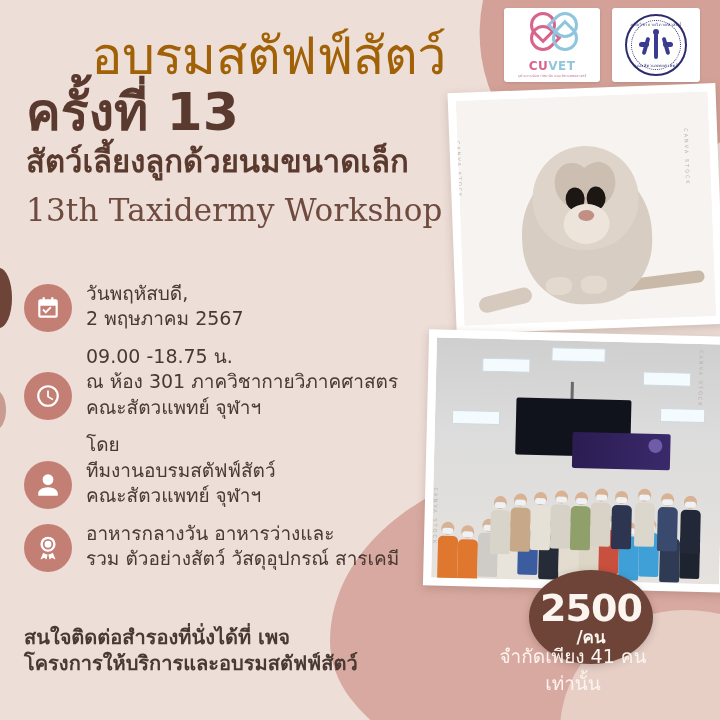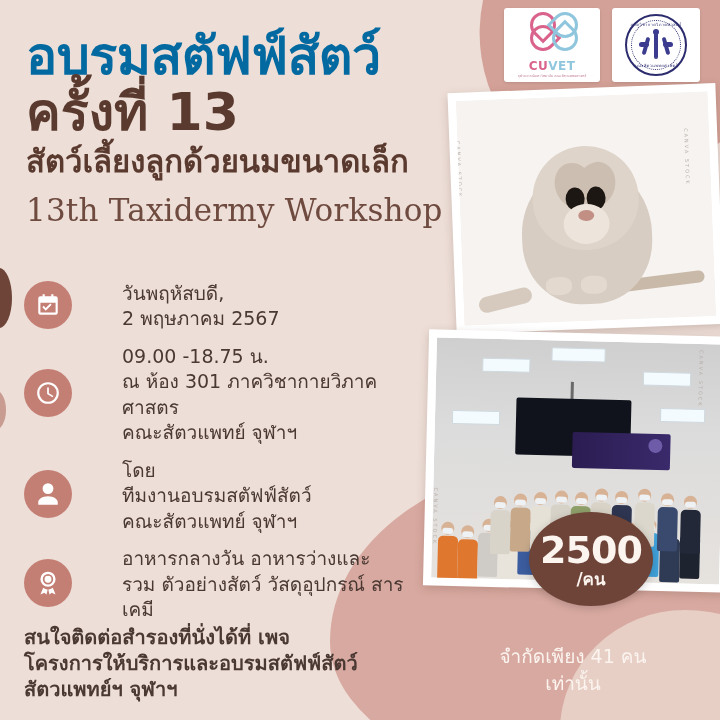--- a/index.html
+++ b/index.html
@@ -128,45 +128,45 @@
     background:linear-gradient(90deg,#2B1C52,#3A2A6B);border-radius:2px;}
   .banner-dot{position:absolute;right:8%;top:14%;width:14px;height:14px;border-radius:50%;background:#6f5ca8;}
   .crowd{position:absolute;left:0;right:0;bottom:0;height:48%;}
   .person{position:absolute;bottom:0;width:20px;}
   .p-head{width:13px;height:13px;border-radius:50%;background:#D8B295;margin:0 auto 1px;position:relative;}
   .p-mask{position:absolute;left:1px;bottom:1px;width:11px;height:6px;border-radius:3px;background:#EFF2F4;}
   .p-body{width:20px;height:44px;border-radius:5px 5px 2px 2px;}
 
   
   .headline{position:absolute;left:26px;top:30px;z-index:5;width:420px;}
-  .h1{font-size:52px;font-weight:bold;color:#0369a1;line-height:1.02;letter-spacing:-.5px;}
+  .h1{font-size:52px;font-weight:normal;color:#a16207;line-height:1.02;letter-spacing:-.5px;text-align:right;}
   .h2{font-size:52px;font-weight:bold;color:#5A3A2E;line-height:1.05;margin-top:2px;}
   .h3{font-size:31px;font-weight:bold;color:#5A3A2E;line-height:1.1;margin-top:4px;}
   .h-en{font-family:"DejaVu Serif","Liberation Serif",serif;
     font-size:31px;color:#6E4A3F;margin-top:14px;letter-spacing:.2px;}
 
   
   .info{position:absolute;left:24px;top:278px;width:410px;z-index:5;}
-  .row{display:flex;align-items:center;margin-bottom:9px;gap:36px;}
+  .row{display:flex;align-items:flex-end;margin-bottom:9px;}
   .ico{
     flex:0 0 auto;width:48px;height:48px;border-radius:50%;
     background:#C47F75;display:flex;align-items:center;justify-content:center;
     margin-right:14px;
   }
   .ico svg{width:26px;height:26px;fill:#fff;}
   .row-text{font-size:19px;color:#4A3832;line-height:1.34;padding-top:3px;}
   .row-text .en{font-family:"DejaVu Serif","Liberation Serif",serif;}
 
   
   .contact{position:absolute;left:24px;top:624px;width:400px;z-index:5;
     font-size:20px;font-weight:bold;color:#4A3832;line-height:1.3;}
 
   
   .price{
-    position:absolute;left:529px;top:512px;width:124px;height:94px;
+    position:absolute;left:529px;top:570px;width:124px;height:94px;
     background:#6E4438;border-radius:50%;z-index:7;
     display:flex;flex-direction:column;align-items:center;justify-content:center;
     box-shadow:0 2px 8px rgba(0,0,0,.18);
   }
   .price-num{font-size:38px;font-weight:bold;color:#FBF4EF;line-height:1;letter-spacing:-1px;}
   .price-unit{font-size:17px;color:#FBF4EF;line-height:1;margin-top:2px;font-weight:bold;}
 
   .note{
     position:absolute;right:22px;bottom:22px;width:250px;z-index:7;
     text-align:center;font-size:19px;color:#FBF4EF;line-height:1.45;
@@ -452,21 +452,20 @@
         <div>อาหารกลางวัน อาหารว่างและ</div>
         <div>รวม ตัวอย่างสัตว์ วัสดุอุปกรณ์ สารเคมี</div>
       </div>
     </div>
 
   </div>
 
   <div class="contact">
     <div>สนใจติดต่อสำรองที่นั่งได้ที่ เพจ</div>
     <div>โครงการให้บริการและอบรมสตัฟฟ์สัตว์</div>
-    <div>สัตวแพทย์ฯ จุฬาฯ</div>
   </div>
 
   <div class="price">
     <div class="price-num">2500</div>
     <div class="price-unit">/คน</div>
   </div>
 
   <div class="note">
     <div>จำกัดเพียง 41 คน</div>
     <div>เท่านั้น</div>

